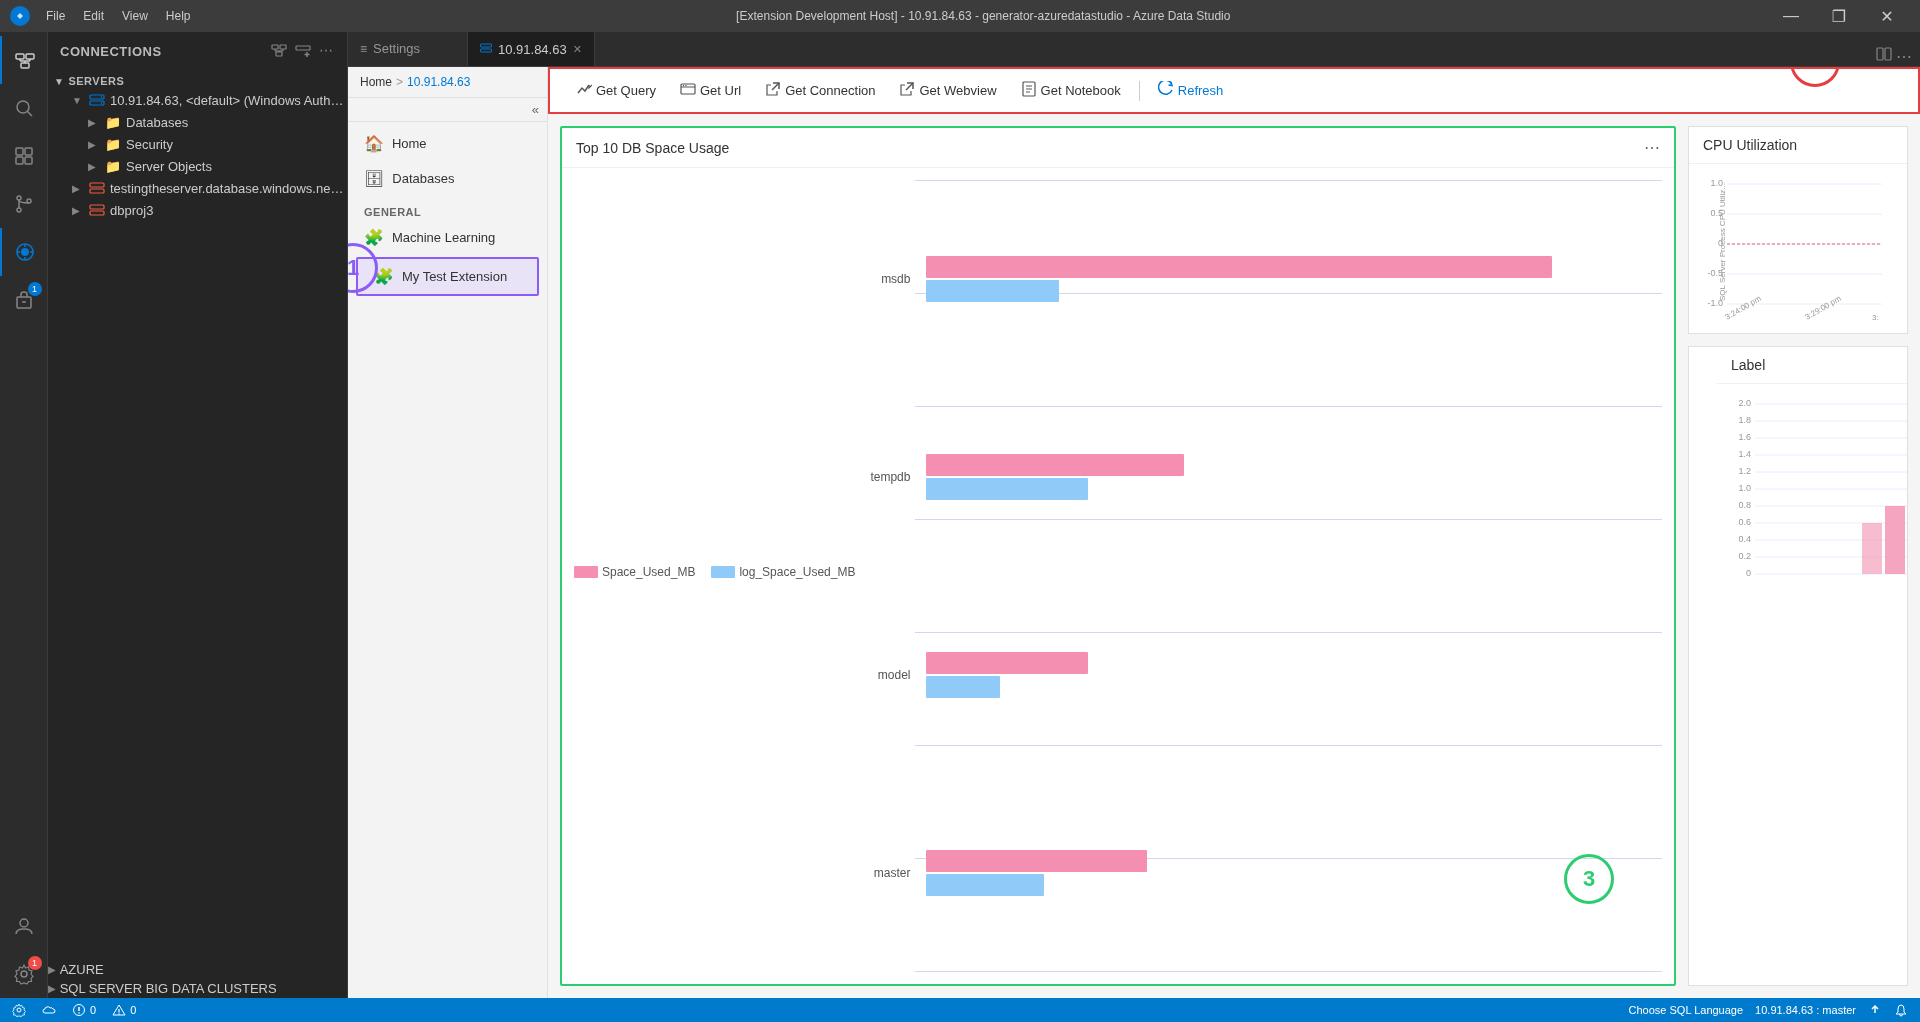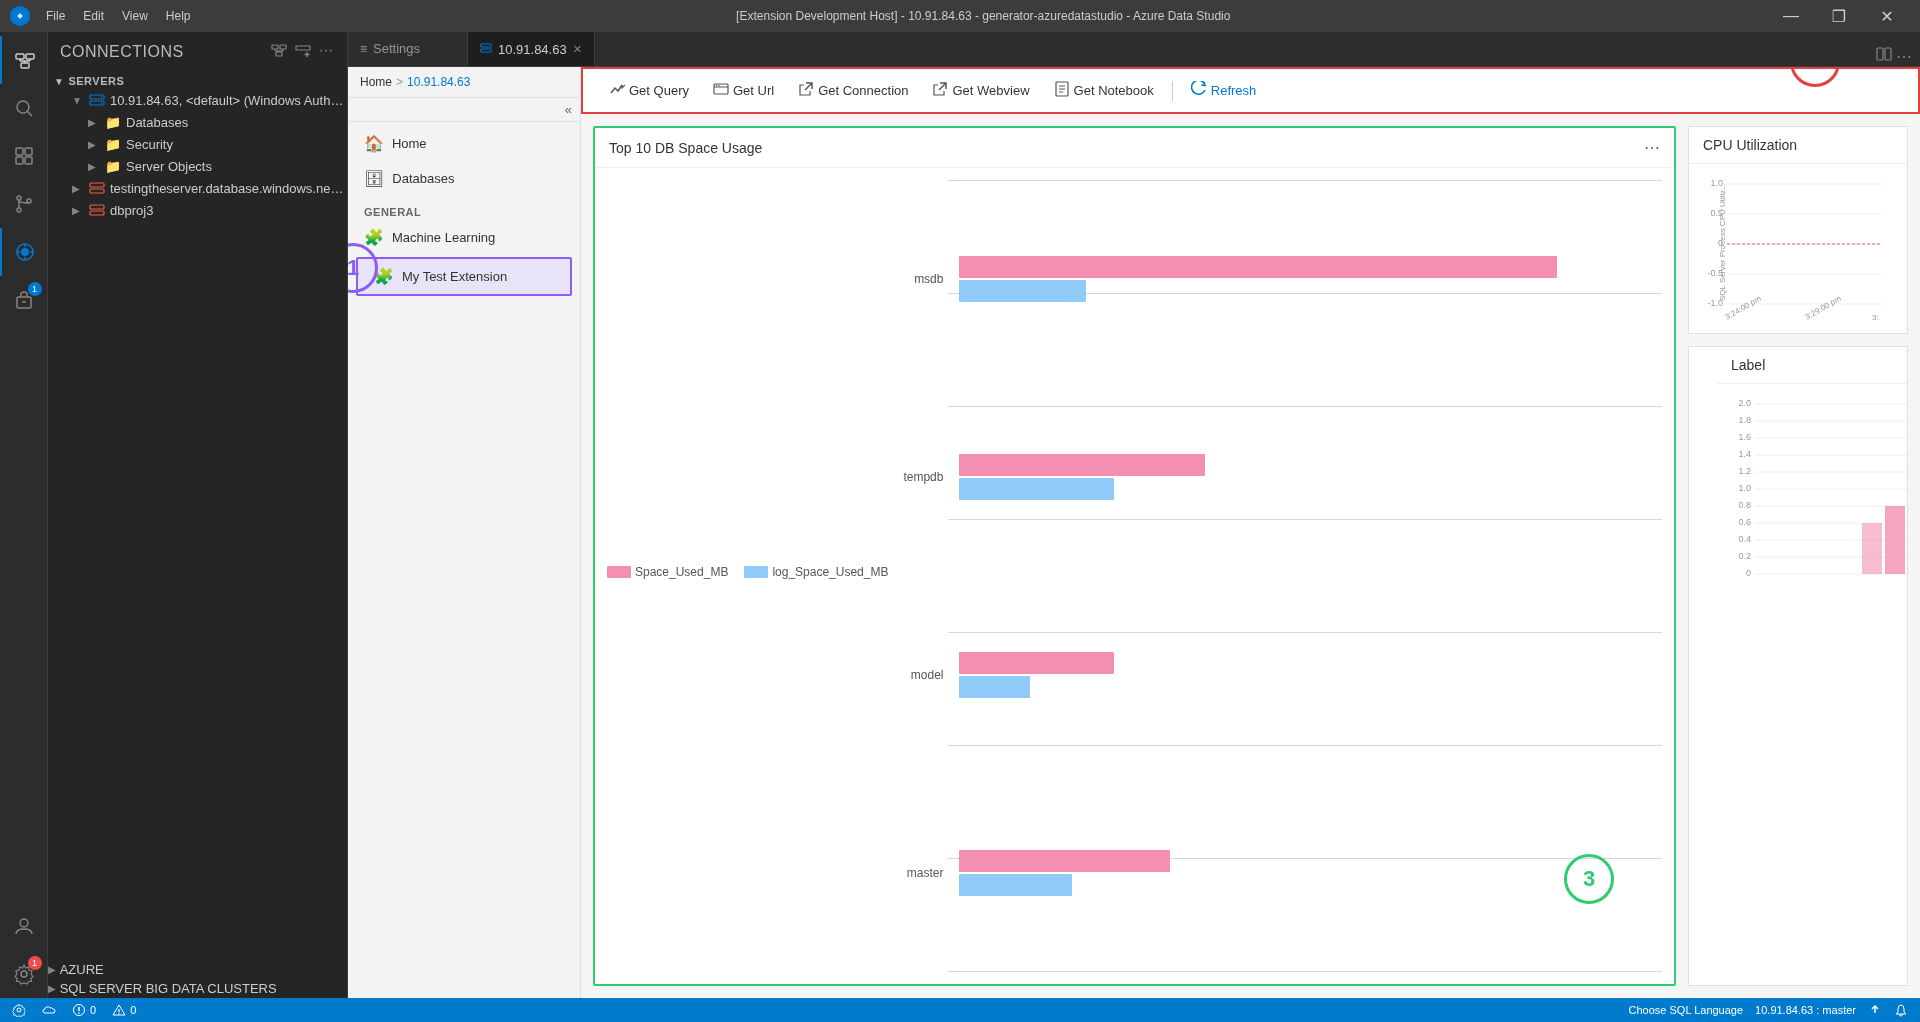--- a/index.html
+++ b/index.html
@@ -21,21 +21,21 @@
     
     .activity-bar { width: 48px; background: #2c2c2c; display: flex; flex-direction: column; align-items: center; padding-top: 4px; flex-shrink: 0; border-right: 1px solid #3c3c3c; }
     .activity-item { width: 48px; height: 48px; display: flex; align-items: center; justify-content: center; cursor: pointer; position: relative; color: #858585; font-size: 20px; }
     .activity-item.active { color: #cccccc; border-left: 2px solid #0078d4; }
     .activity-item .badge { position: absolute; top: 6px; right: 6px; background: #0078d4; color: white; border-radius: 50%; width: 14px; height: 14px; font-size: 9px; display: flex; align-items: center; justify-content: center; }
     .activity-bottom { margin-top: auto; }
 
     
     .sidebar { width: 300px; background: #252526; display: flex; flex-direction: column; flex-shrink: 0; border-right: 1px solid #3c3c3c; overflow: hidden; }
     .sidebar-header { padding: 8px 12px; display: flex; align-items: center; justify-content: space-between; }
-    .sidebar-header-title { font-size: 16px; font-weight: 400; color: #bbbbbb; letter-spacing: 0.5px; text-transform: uppercase; }
+    .sidebar-header-title { font-size: 13px; font-weight: 700; color: #bbbbbb; letter-spacing: 0.5px; text-transform: uppercase; }
     .sidebar-header-actions { display: flex; gap: 4px; }
     .sidebar-header-actions span { cursor: pointer; padding: 2px; color: #858585; font-size: 14px; }
 
     .sidebar-section { padding: 2px 0; }
     .sidebar-section-header { display: flex; align-items: center; padding: 2px 6px; cursor: pointer; font-size: 11px; font-weight: 700; color: #bbbbbb; text-transform: uppercase; letter-spacing: 0.5px; }
     .sidebar-section-header .chevron { margin-right: 4px; font-size: 10px; }
 
     .tree-item { display: flex; align-items: center; padding: 2px 0; padding-left: 12px; cursor: pointer; min-height: 22px; }
     .tree-item .chevron { width: 16px; font-size: 10px; flex-shrink: 0; color: #858585; }
     .tree-item .icon { width: 18px; height: 18px; flex-shrink: 0; display: flex; align-items: center; justify-content: center; margin-right: 4px; font-size: 13px; }
@@ -54,21 +54,21 @@
     .tab.active { background: #1e1e1e; color: #cccccc; border-top: 1px solid #1e1e1e; }
     .tab-close { font-size: 11px; color: #858585; cursor: pointer; }
     .tab-icon { font-size: 12px; }
     .tab-actions { margin-left: auto; display: flex; align-items: center; gap: 4px; padding: 0 8px; }
     .tab-actions span { cursor: pointer; color: #858585; font-size: 16px; }
 
     
     .editor-content { flex: 1; display: flex; overflow: hidden; }
 
     
-    .editor-nav { width: 233px; background: #f3f3f3; flex-shrink: 0; border-right: 1px solid #e0e0e0; display: flex; flex-direction: column; overflow-y: auto; }
+    .editor-nav { width: 200px; background: #f3f3f3; flex-shrink: 0; border-right: 1px solid #e0e0e0; display: flex; flex-direction: column; overflow-y: auto; }
     .editor-nav .breadcrumb-bar { padding: 8px 12px; font-size: 12px; color: #333; border-bottom: 1px solid #e0e0e0; display: flex; align-items: center; gap: 4px; }
     .editor-nav .breadcrumb-bar .sep { color: #999; }
     .editor-nav .breadcrumb-bar .current { color: #0078d4; }
     .nav-section { padding: 4px 0; }
     .nav-item { display: flex; align-items: center; padding: 8px 16px; cursor: pointer; font-size: 13px; color: #333; gap: 8px; }
     .nav-item-icon { font-size: 16px; }
 
     .nav-section-label { padding: 6px 16px 2px; font-size: 11px; color: #666; font-weight: 600; text-transform: uppercase; letter-spacing: 0.5px; }
 
     

